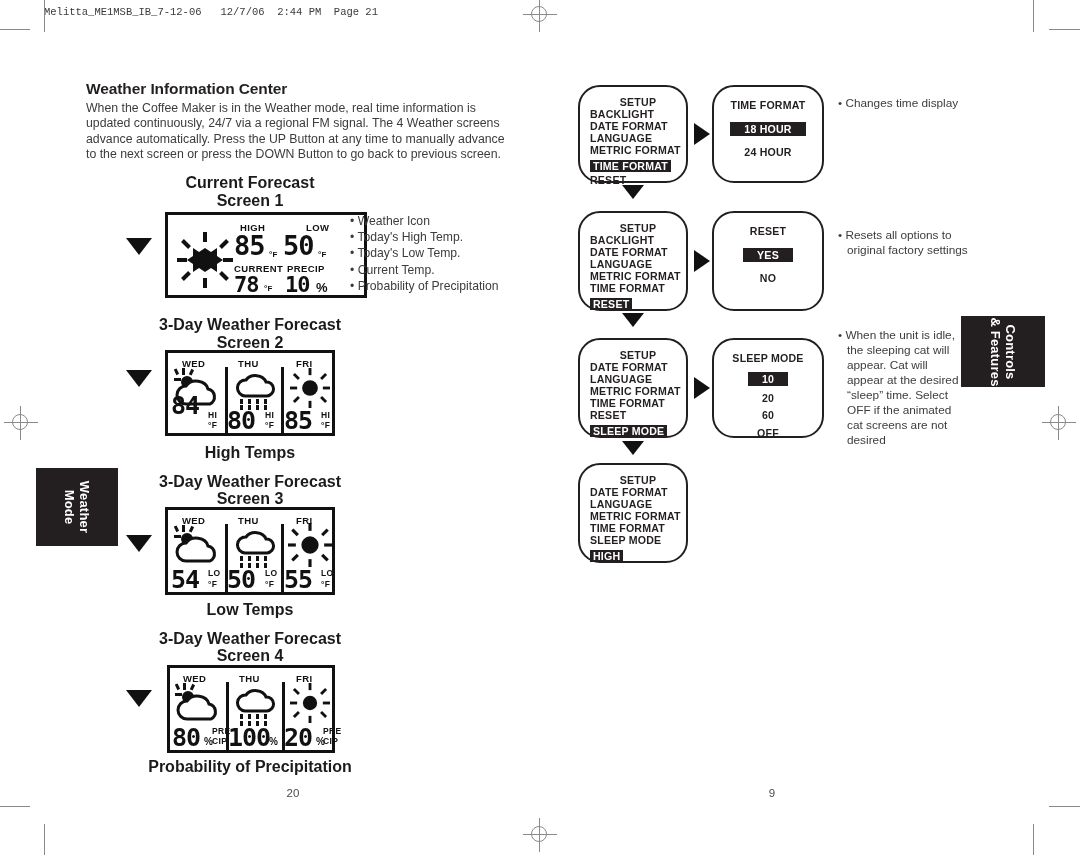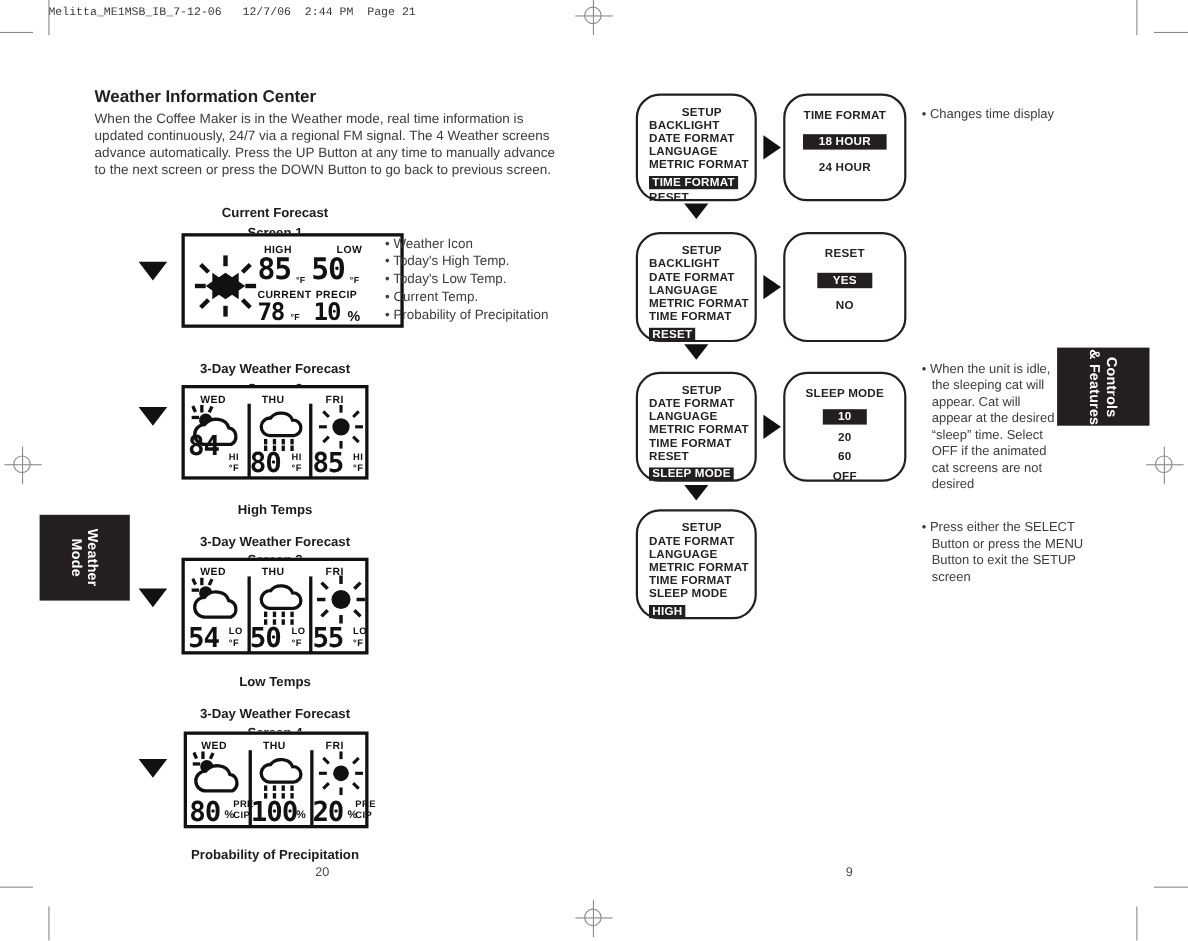--- a/index.html
+++ b/index.html
@@ -24,21 +24,21 @@
   .prnheader{
     position:absolute;left:44px;top:6px;
     font-family:"Liberation Mono", monospace;
     font-size:10.5px;color:#3a3a3a;letter-spacing:0px;white-space:pre;
   }
 
   
   .h1{position:absolute;left:86px;top:80px;font-size:15.5px;font-weight:bold;letter-spacing:-0.1px;}
   .bodytext{position:absolute;left:86px;top:101px;width:420px;font-size:12.3px;line-height:15.3px;color:#3c3c3c;}
 
-  .cap{position:absolute;text-align:center;font-size:12px;font-weight:bold;color:#1b1b1b;margin-top:12px;}
+  .cap{position:absolute;text-align:center;font-size:16px;font-weight:bold;color:#1b1b1b;}
 
   
   .lcd{position:absolute;background:#ffffff;border:3px solid #111;box-sizing:border-box;}
 
   
   .tri-down{position:absolute;width:0;height:0;border-left:13px solid transparent;border-right:13px solid transparent;border-top:17px solid #111;}
   .tri-right{position:absolute;width:0;height:0;border-top:11px solid transparent;border-bottom:11px solid transparent;border-left:16px solid #111;}
   .tri-down-sm{position:absolute;width:0;height:0;border-left:11px solid transparent;border-right:11px solid transparent;border-top:14px solid #111;}
 
   .bullets{position:absolute;font-size:12.2px;line-height:16.2px;color:#3c3c3c;}
@@ -367,20 +367,23 @@
     <div class="mitem">TIME FORMAT</div>
     <div class="mitem hl">RESET</div>
   </div>
   <div class="tri-right" style="left:694px;top:250px;"></div>
   <div class="menubox mcenter" style="left:712px;top:211px;width:112px;height:100px;">
     <div class="mtitle">RESET</div>
     <div style="margin-top:8px;"><span class="mitem hl">YES</span></div>
     <div style="margin-top:9px;">
         <span class="mitem">NO</span>
       </div>
+  </div>
+  <div class="note" style="left:838px;top:228px;width:150px;">
+    <span class="bl">• Resets all options to original factory settings</span>
   </div>
   <div class="tri-down-sm" style="left:622px;top:313px;"></div>
 
   <div class="menubox mleft" style="left:578px;top:338px;width:110px;height:100px;">
     <div class="mtitle">SETUP</div>
     <div class="mitem">DATE FORMAT</div>
     <div class="mitem">LANGUAGE</div>
     <div class="mitem">METRIC FORMAT</div>
     <div class="mitem">TIME FORMAT</div>
     <div class="mitem">RESET</div>
@@ -407,19 +410,16 @@
 
   <div class="menubox mleft" style="left:578px;top:463px;width:110px;height:100px;">
     <div class="mtitle">SETUP</div>
     <div class="mitem">DATE FORMAT</div>
     <div class="mitem">LANGUAGE</div>
     <div class="mitem">METRIC FORMAT</div>
     <div class="mitem">TIME FORMAT</div>
     <div class="mitem">SLEEP MODE</div>
     <div class="mitem hl">HIGH</div>
   </div>
-  <div class="note" style="left:838px;top:472px;width:150px;">
-    <span class="bl">• Press either the SELECT Button or press the MENU Button to exit the SETUP screen</span>
-  </div>
 
   <div class="pageno" style="left:722px;top:787px;width:100px;">9</div>
 
 </div>
 
 </body></html>

